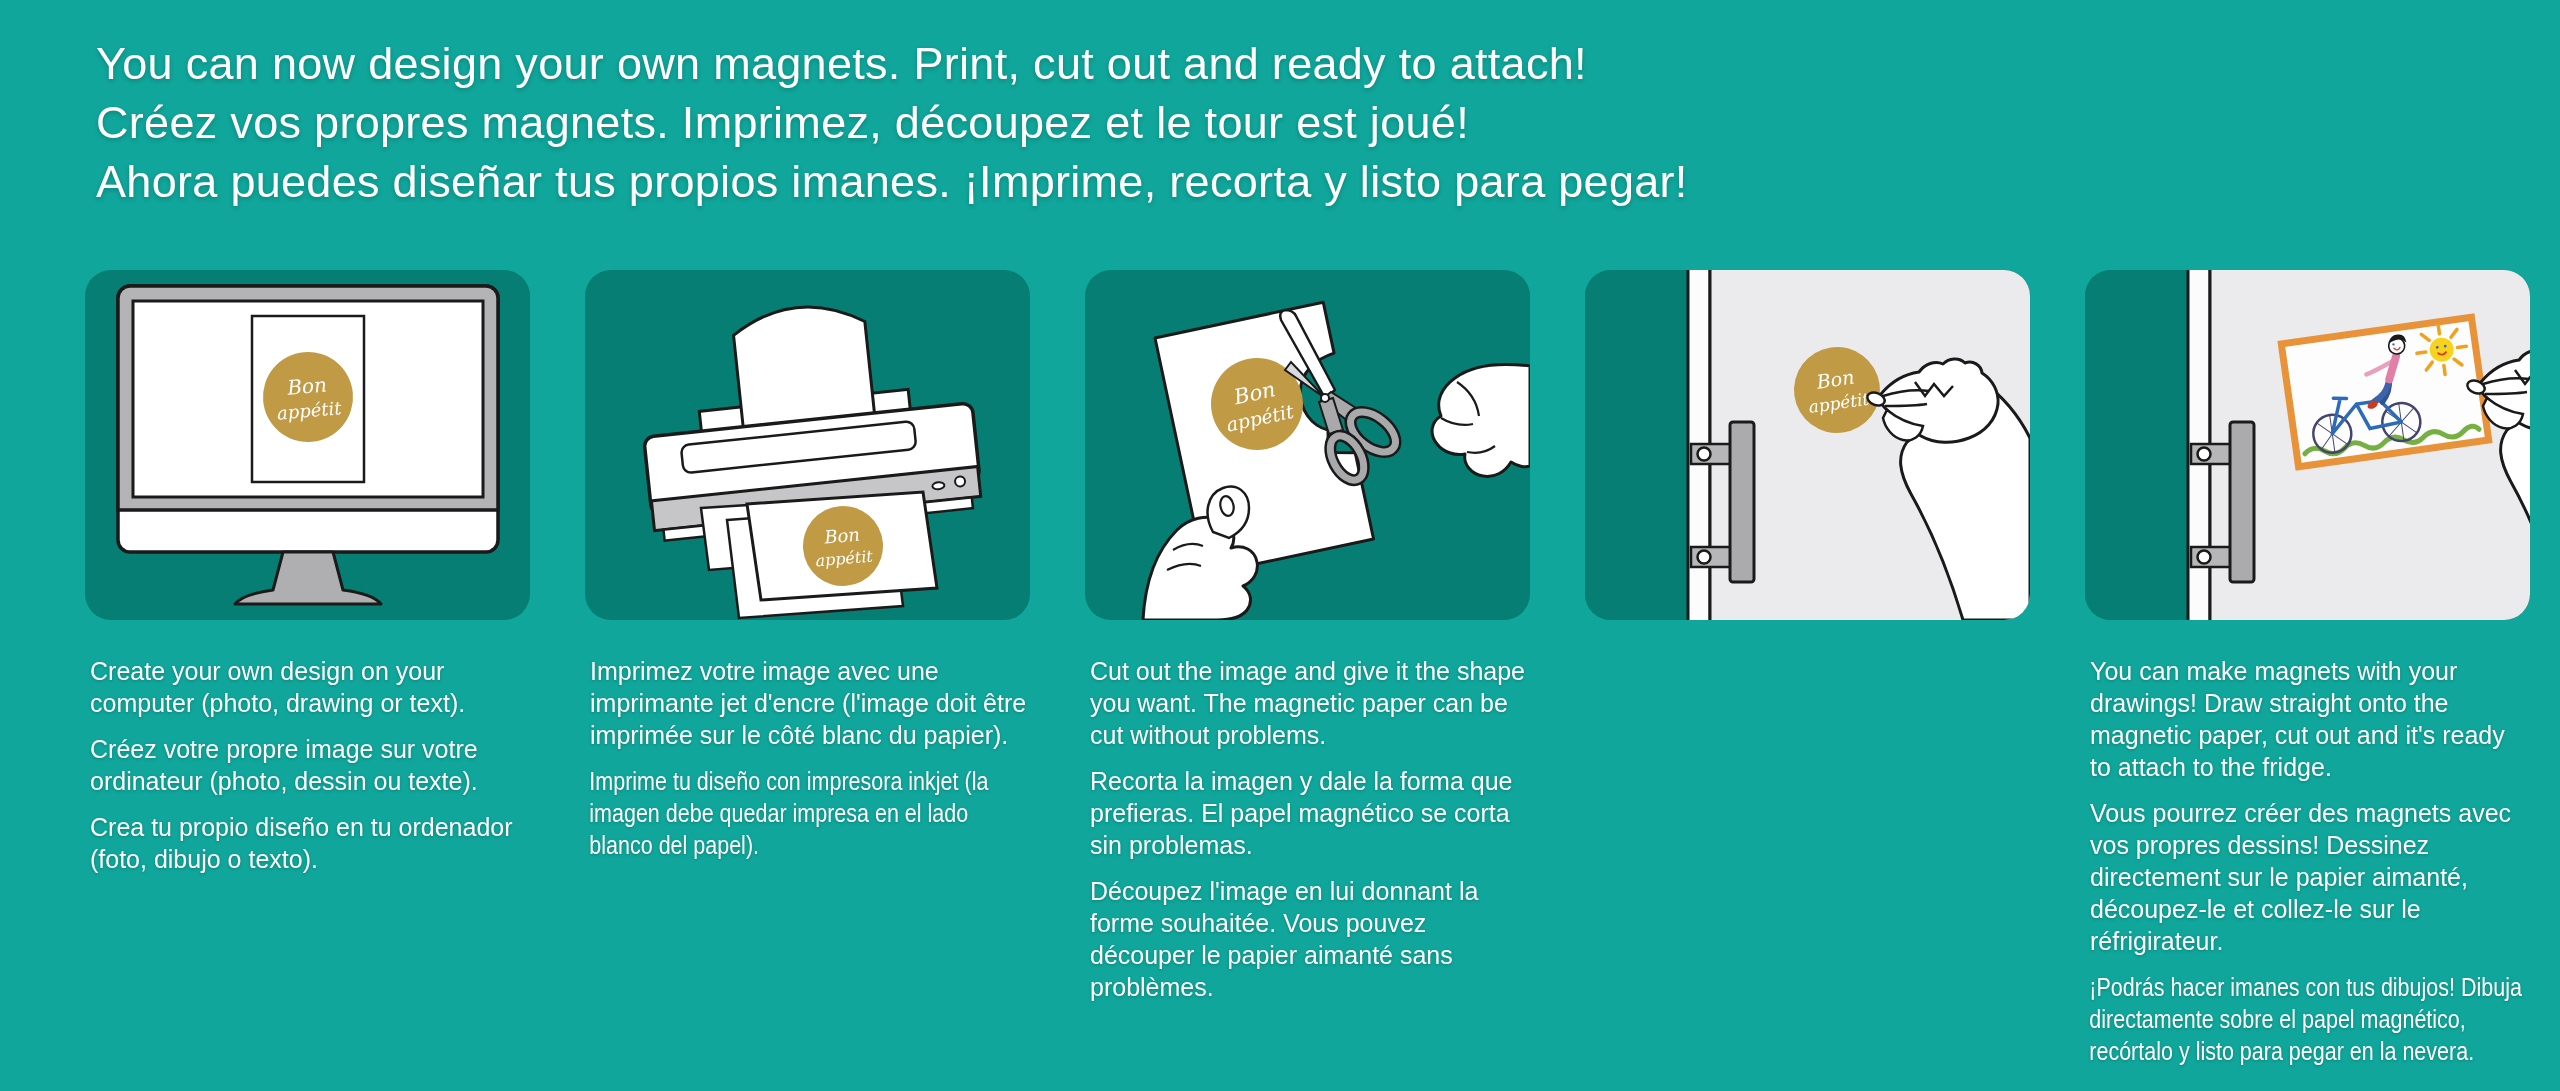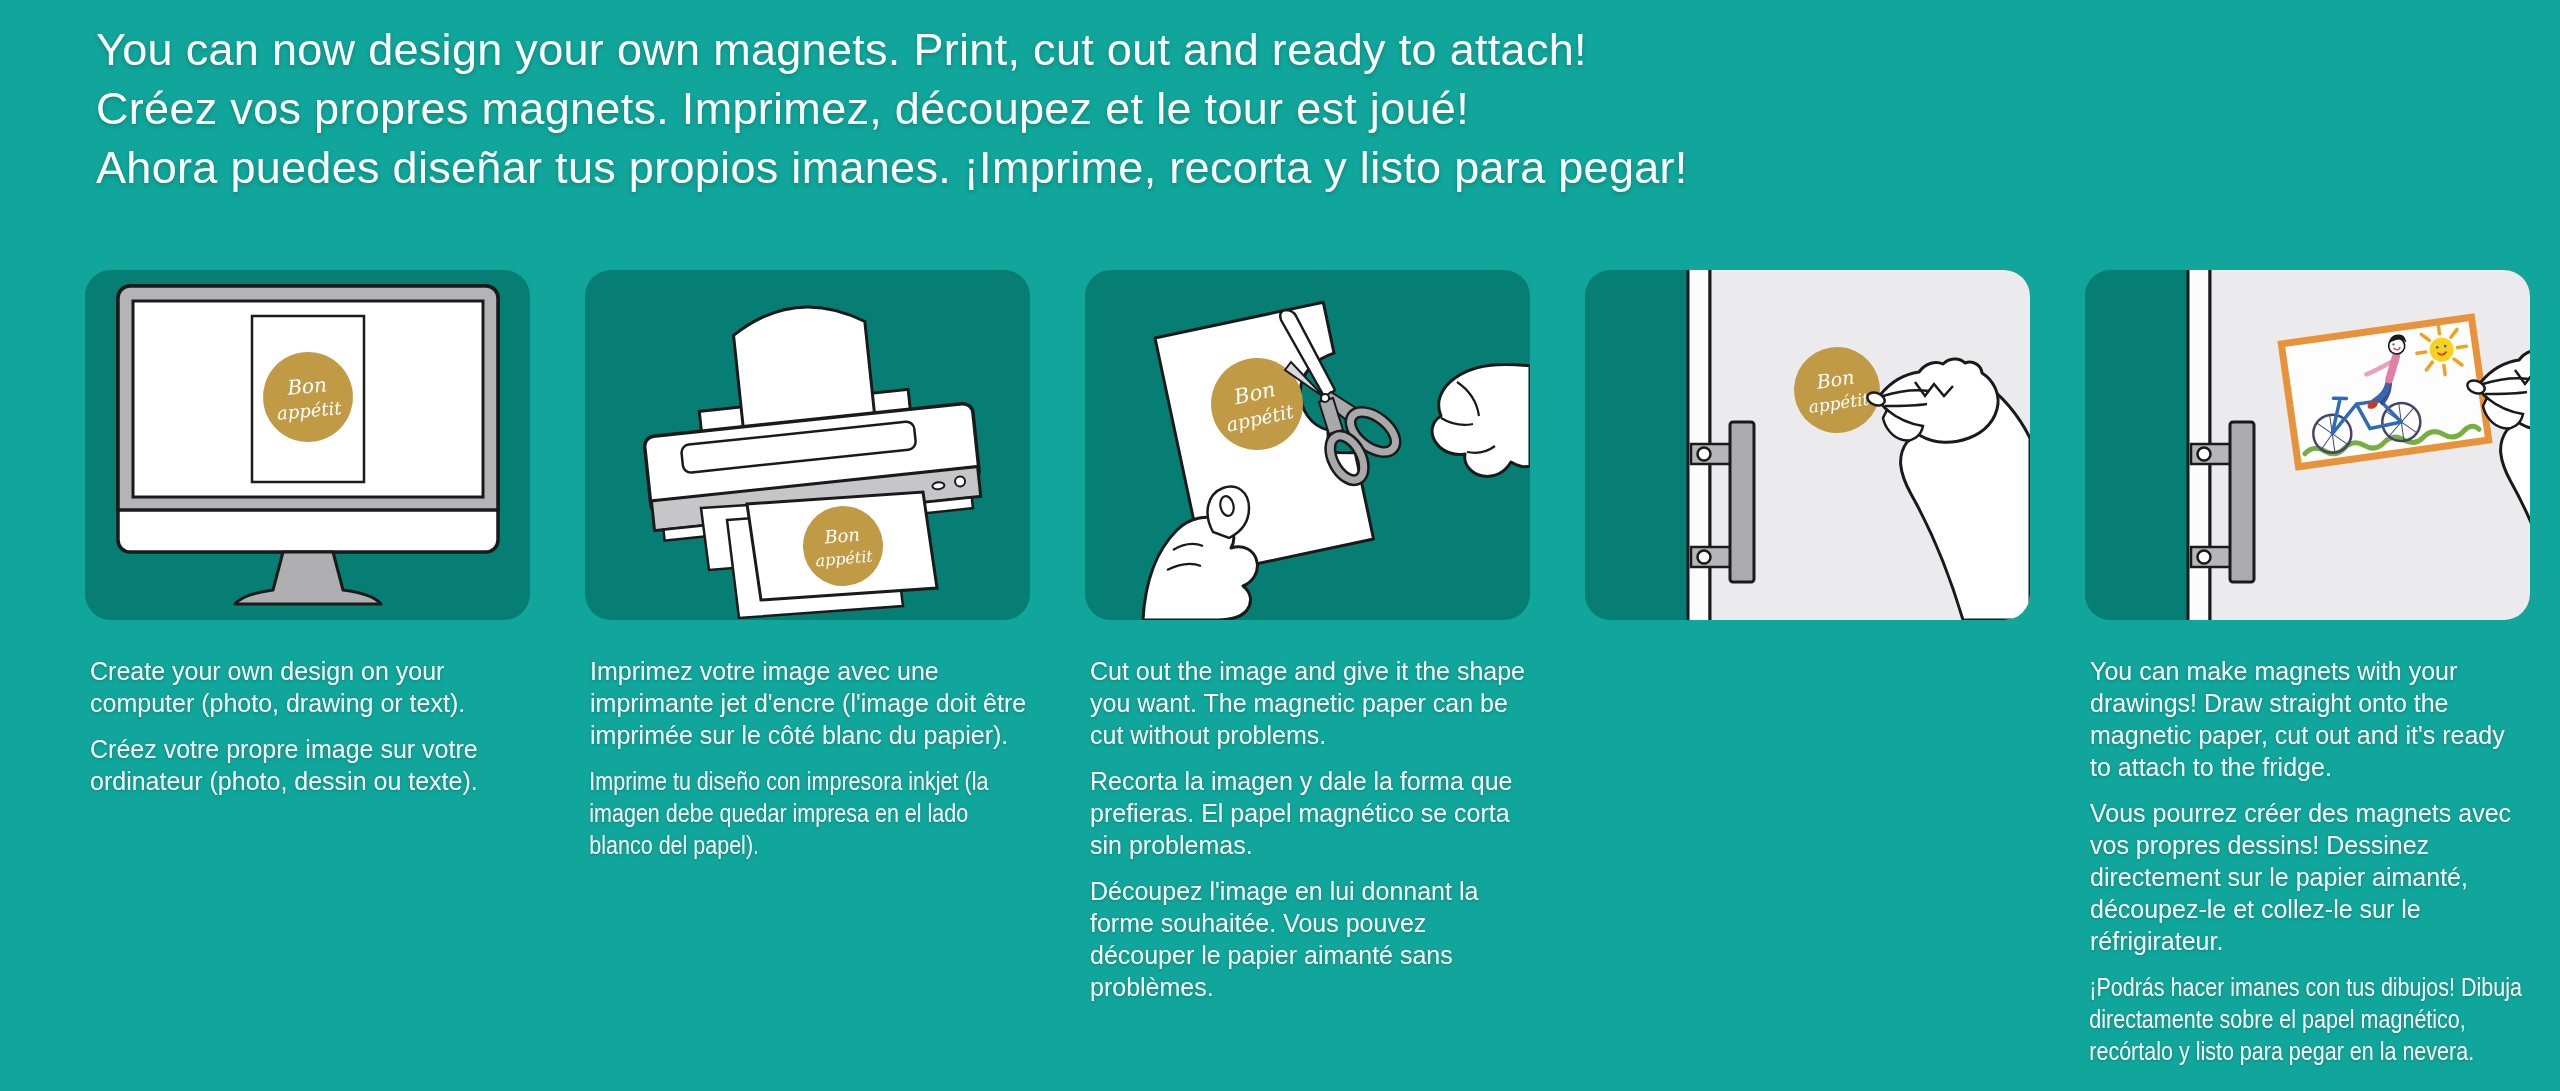--- a/index.html
+++ b/index.html
@@ -4,21 +4,21 @@
 <style>
   html{background:#10A69B;}
   html,body{margin:0;padding:0;}
   body{
     width:2560px;height:1091px;position:relative;overflow:hidden;
     background:#10A69B;
     font-family:"Liberation Sans",sans-serif;
     color:#FFFFFF;
   }
   .header{
-    position:absolute;left:96px;top:20px;
+    position:absolute;left:96px;top:34px;
     font-size:45px;line-height:59px;letter-spacing:.3px;
     text-shadow:0 2px 4px rgba(0,45,40,.28);
     white-space:nowrap;
   }
   .steps{
     position:absolute;left:85px;top:270px;
     display:flex;gap:55px;
   }
   .step{width:445px;}
   .panel{
@@ -67,20 +67,21 @@
             <text class="script-line" x="223" y="123" font-size="20" text-anchor="middle">Bon</text>
             <text class="script-line" x="223" y="147" font-size="18" text-anchor="middle">appétit</text>
           </g>
           <path d="M198,282 L248,282 L258,320 Q288,324 296,334 L150,334 Q158,324 188,320 Z" fill="#AFAFB1" stroke="#1A1A1A" stroke-width="3" stroke-linejoin="round"></path>
         </g>
       </svg>
     </div>
     <div class="texts">
       <p class="txt">Create your own design on your computer (photo, drawing or text).</p>
       <p class="txt">Créez votre propre image sur votre ordinateur (photo, dessin ou texte).</p>
+      <p class="txt">Crea tu propio diseño en tu ordenador (foto, dibujo o texto).</p>
     </div>
   </section>
 
   <section class="step">
     <div class="panel">
       <svg width="445" height="350" viewBox="0 0 445 350">
         <g>
           <g transform="rotate(-6 225 190)">
             <rect x="120" y="130" width="210" height="30" fill="#FFFFFF" stroke="#1A1A1A" stroke-width="3"></rect>
             <path d="M162,152 L162,58 Q228,16 294,58 L294,152 Z" fill="#FFFFFF" stroke="#1A1A1A" stroke-width="3"></path>

